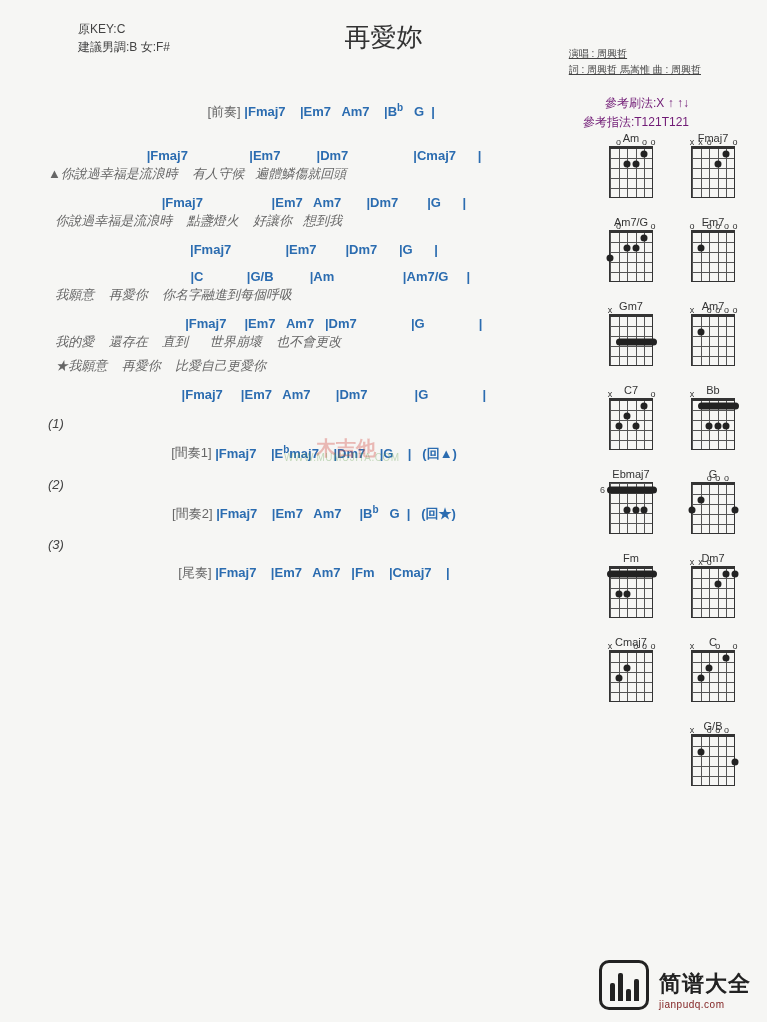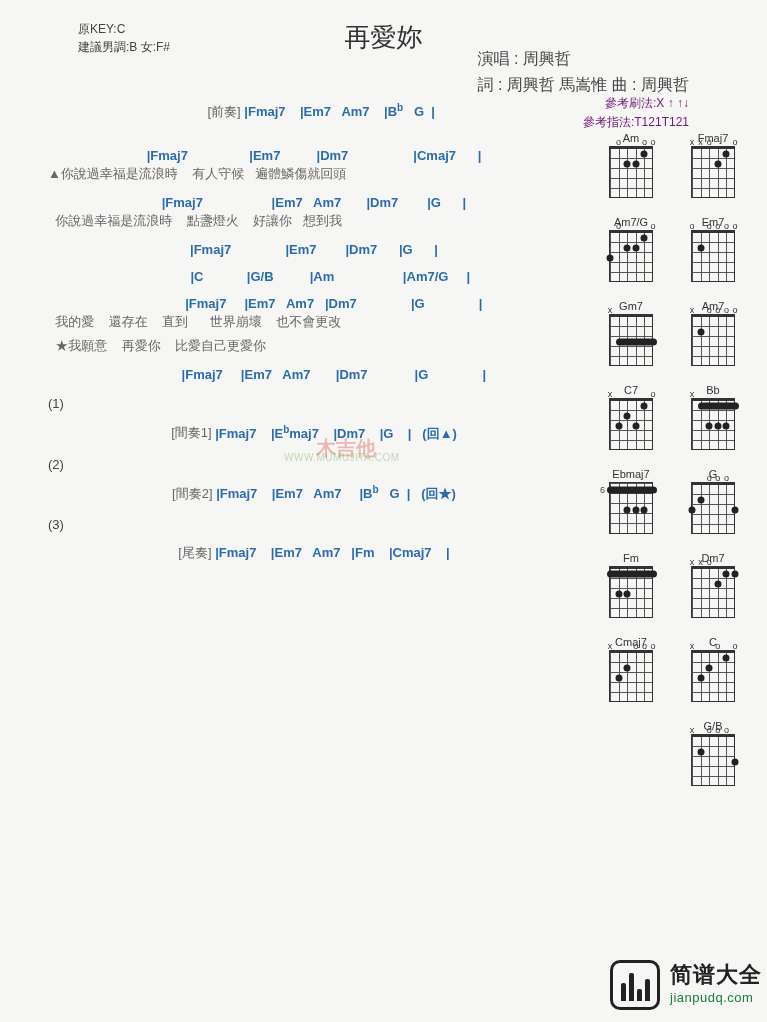--- a/index.html
+++ b/index.html
@@ -9,25 +9,25 @@
     background: #f6f6f4;
     font-family: "Microsoft JhengHei", "PingFang TC", sans-serif;
     font-size: 13px;
     color: #444;
     position: relative;
     overflow: hidden;
   }
   .header { position: relative; padding: 20px 0 10px; }
   .title { text-align: center; font-size: 26px; font-weight: 400; color: #333; }
   .meta-left { position: absolute; top: 20px; left: 78px; font-size: 12px; line-height: 1.5; }
-  .meta-right { position: absolute; top: 46px; right: 78px; font-size: 16px; line-height: 1.6; }
+  .meta-right { position: absolute; top: 46px; right: 66px; font-size: 10px; line-height: 1.6; text-decoration: underline; }
   .patterns { position: absolute; right: 78px; top: 94px; font-size: 12px; line-height: 1.6; color: #701a75; text-align: right; }
 
   .main { padding: 10px 0 0 48px; width: 580px; }
-  .line { margin: 0 0 6px 0; white-space: pre; }
+  .line { margin: 0 0 6px 0; white-space: pre; font-style: italic; }
   .chordline { margin: 12px 0 2px 0; white-space: pre; text-align: center; }
   .chord { color: #2b6cb0; font-weight: 600; }
   .lyric { color: #666; }
   .section-lbl { color: #666; }
   .sup { color: #2b6cb0; font-weight: 600; font-size: 10px; vertical-align: super; }
   .num { margin: 14px 0 4px 0; }
 
   
   .chord-col { position: absolute; top: 132px; right: 28px; width: 170px; display: flex; flex-wrap: wrap; gap: 18px 30px; justify-content: flex-end; }
   .cd { width: 52px; display: flex; flex-direction: column; align-items: center; }
@@ -47,26 +47,26 @@
   }
   .dot { position: absolute; width: 7px; height: 7px; background: #222; border-radius: 50%; transform: translate(-50%,-50%); }
   .barre { position: absolute; height: 7px; background: #222; border-radius: 4px; transform: translateY(-50%); }
   .mute, .open { position: absolute; top: -10px; font-size: 9px; color: #333; transform: translateX(-50%); }
 
   
   .wm { position: absolute; left: 280px; top: 435px; font-size: 20px; color: rgba(210,70,60,.35); font-weight: 700; pointer-events: none; margin-left: 36px; }
   .wm2 { position: absolute; left: 284px; top: 452px; font-size: 10px; color: rgba(100,160,80,.35); pointer-events: none; letter-spacing: .5px; }
 
   
-  .footer-logo { position: absolute; right: 5px; bottom: 12px; display: flex; align-items: flex-start; gap: 10px; }
+  .footer-logo { position: absolute; right: 16px; bottom: 12px; display: flex; align-items: flex-end; gap: 10px; }
   .logo-box { width: 50px; height: 50px; border: 3px solid #222; border-radius: 10px; display: flex; align-items: flex-end; justify-content: center; gap: 3px; padding-bottom: 6px; }
   .logo-box span { width: 5px; background: #222; border-radius: 2px 2px 0 0; }
   .logo-text { display: flex; flex-direction: column; }
   .logo-cn { font-size: 22px; font-weight: 700; color: #222; letter-spacing: 1px; }
-  .logo-en { font-size: 13px; color: #15803d; letter-spacing: .5px; }
+  .logo-en { font-size: 10px; color: #7f1d1d; letter-spacing: .5px; }
 </style>
 </head>
 <body>
 
 <div class="header">
   <div class="meta-left">
     <div>原KEY:C</div>
     <div>建議男調:B 女:F#</div>
   </div>
   <div class="title">再愛妳</div>
@@ -90,20 +90,21 @@
   <div id="verse-container">
       <div class="chordline chord">|Fmaj7                 |Em7          |Dm7                  |Cmaj7      |</div>
       <div class="line lyric">▲你說過幸福是流浪時    有人守候   遍體鱗傷就回頭</div>
       <div class="chordline chord">|Fmaj7                   |Em7   Am7       |Dm7        |G      |</div>
       <div class="line lyric">  你說過幸福是流浪時    點盞燈火    好讓你   想到我</div>
       <div class="chordline chord">|Fmaj7               |Em7        |Dm7      |G      |</div>
     </div>
 
   <div id="chorus-container" style="margin-top:10px;">
       <div class="chordline chord">         |C            |G/B          |Am                   |Am7/G     |</div>
+      <div class="line lyric">  我願意    再愛你    你名字融進到每個呼吸</div>
       <div class="chordline chord">           |Fmaj7     |Em7   Am7   |Dm7               |G               |</div>
       <div class="line lyric">  我的愛    還存在    直到      世界崩壞    也不會更改</div>
       <div class="line lyric">  ★我願意    再愛你    比愛自己更愛你</div>
       <div class="chordline chord">           |Fmaj7     |Em7   Am7       |Dm7             |G               |</div>
     </div>
 
   <div id="breaks-container">
       <div class="line num">(1)</div>
       <div class="chordline"><span class="section-lbl">[間奏1]</span> <span class="chord">|Fmaj7    |E<span class="sup">b</span>maj7    |Dm7    |G    |   (回▲)</span></div>
       <div class="line num">(2)</div>

